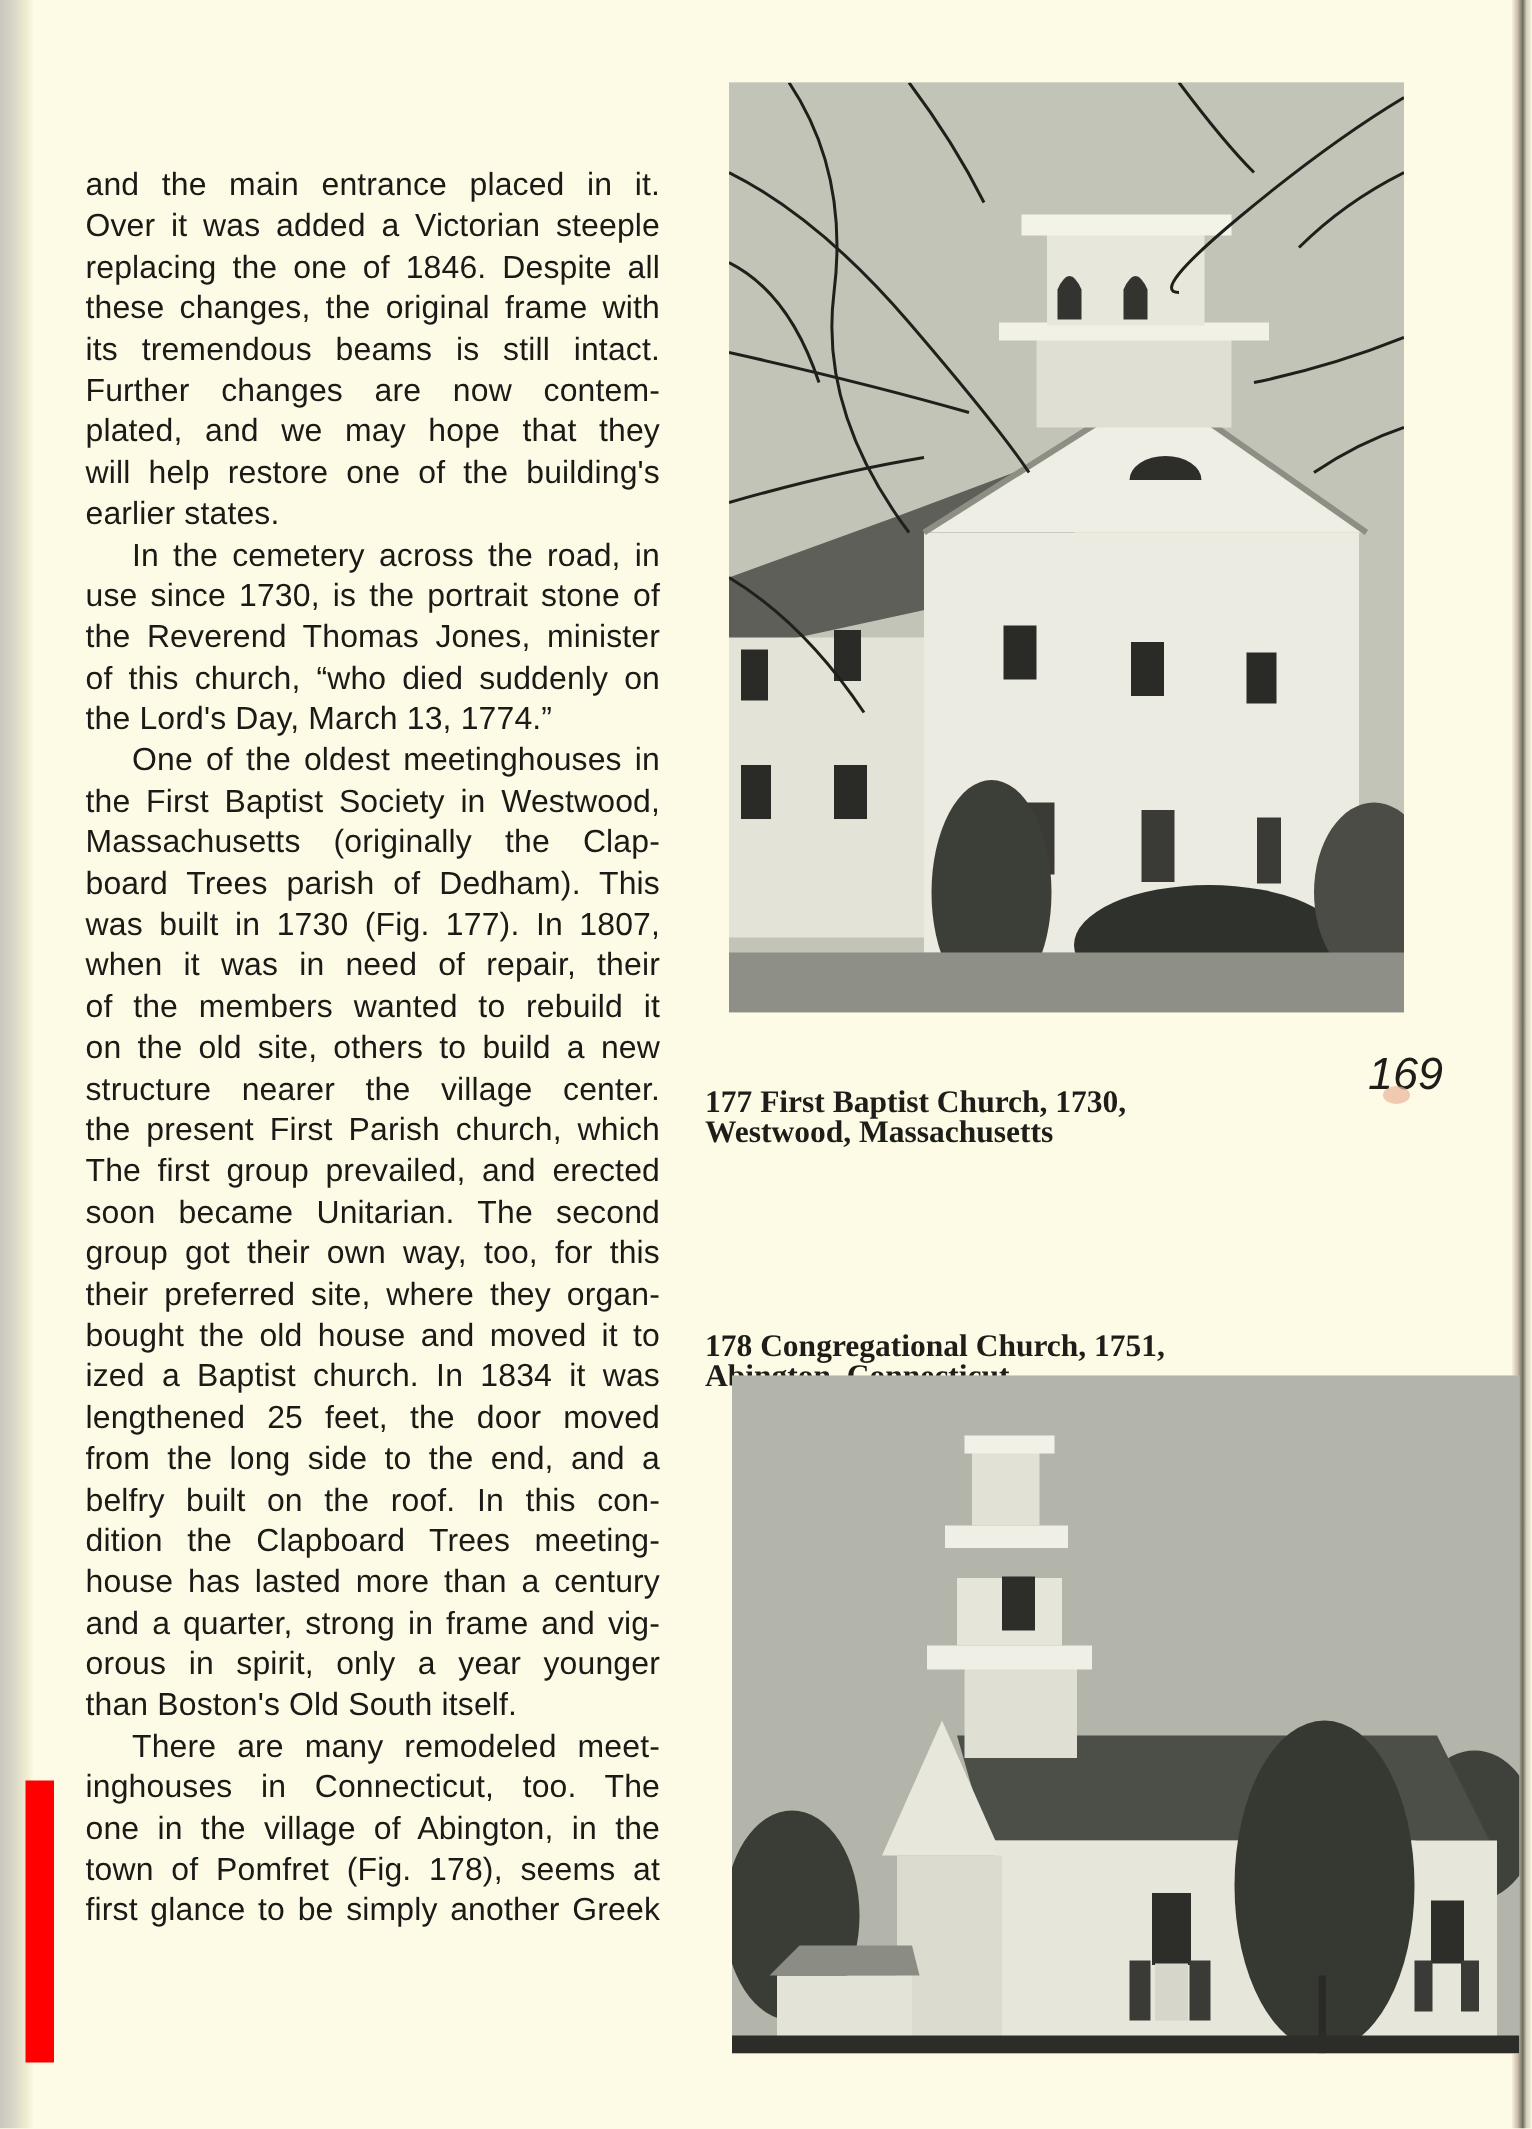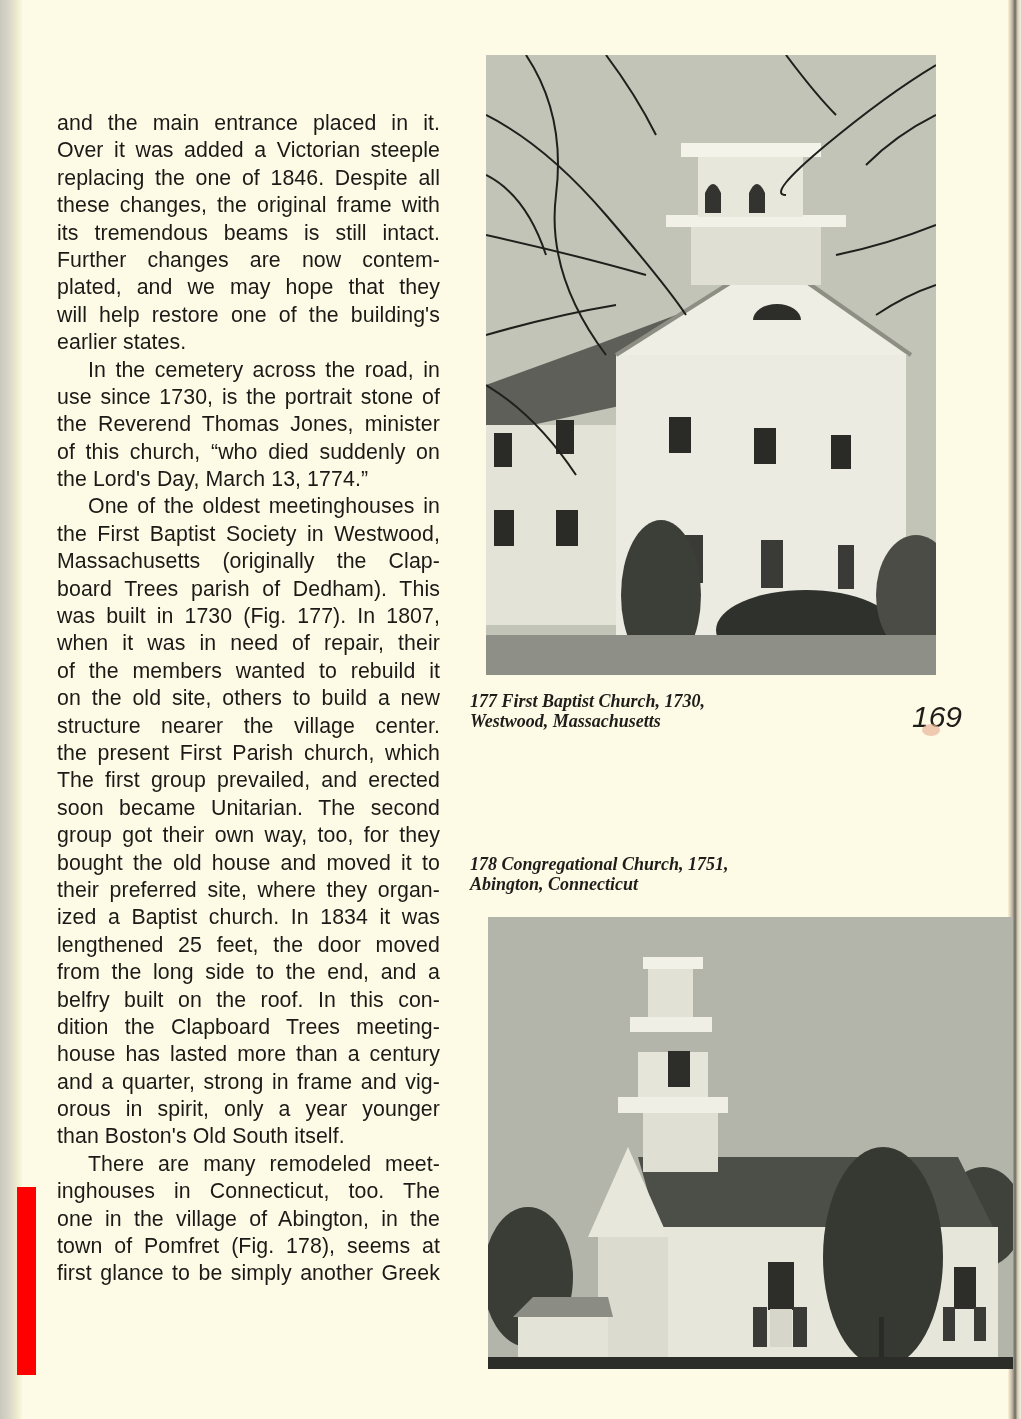--- a/index.html
+++ b/index.html
@@ -36,22 +36,23 @@
   .photo {
     position: absolute; overflow: hidden;
     background: #b5b8ac;
   }
   .photo svg { display: block; width: 100%; height: 100%; }
   #photo-177 { left: 486px; top: 55px; width: 450px; height: 620px; }
   #photo-178 { left: 488px; top: 917px; width: 525px; height: 452px; }
   .caption {
     position: absolute; left: 470px;
     font-family: "Liberation Serif", "DejaVu Serif", serif;
-    font-style: italic; font-weight: bold; font-size: 18px; line-height: 20px;
+    font-weight: bold; font-size: 21px; line-height: 20px;
     color: #1e1d1a;
+    margin-top: 33px;
   }
   #caption-177 { top: 691px; }
   #caption-178 { top: 854px; }
   .page-number {
     position: absolute; left: 912px; top: 700px;
     font-family: "Liberation Sans", "DejaVu Sans", sans-serif;
     font-style: italic; font-size: 30px; color: #1e1d1a;
   }
   .smudge {
     position: absolute; left: 922px; top: 724px; width: 18px; height: 12px;
@@ -85,23 +86,23 @@
     <span class="line">Massachusetts (originally the Clap-</span>
     <span class="line">board Trees parish of Dedham). This</span>
     <span class="line">was built in 1730 (Fig. 177). In 1807,</span>
     <span class="line">when it was in need of repair, their</span>
     <span class="line">of the members wanted to rebuild it</span>
     <span class="line">on the old site, others to build a new</span>
     <span class="line">structure nearer the village center.</span>
     <span class="line">the present First Parish church, which</span>
     <span class="line">The first group prevailed, and erected</span>
     <span class="line">soon became Unitarian. The second</span>
-    <span class="line">group got their own way, too, for they</span>
+    <span class="line">group got their own way, too, for this</span>
+    <span class="line">their preferred site, where they organ-</span>
     <span class="line">bought the old house and moved it to</span>
-    <span class="line">their preferred site, where they organ-</span>
     <span class="line">ized a Baptist church. In 1834 it was</span>
     <span class="line">lengthened 25 feet, the door moved</span>
     <span class="line">from the long side to the end, and a</span>
     <span class="line">belfry built on the roof. In this con-</span>
     <span class="line">dition the Clapboard Trees meeting-</span>
     <span class="line">house has lasted more than a century</span>
     <span class="line">and a quarter, strong in frame and vig-</span>
     <span class="line">orous in spirit, only a year younger</span>
     <span class="line last">than Boston's Old South itself.</span>
     <span class="line indent">There are many remodeled meet-</span>

